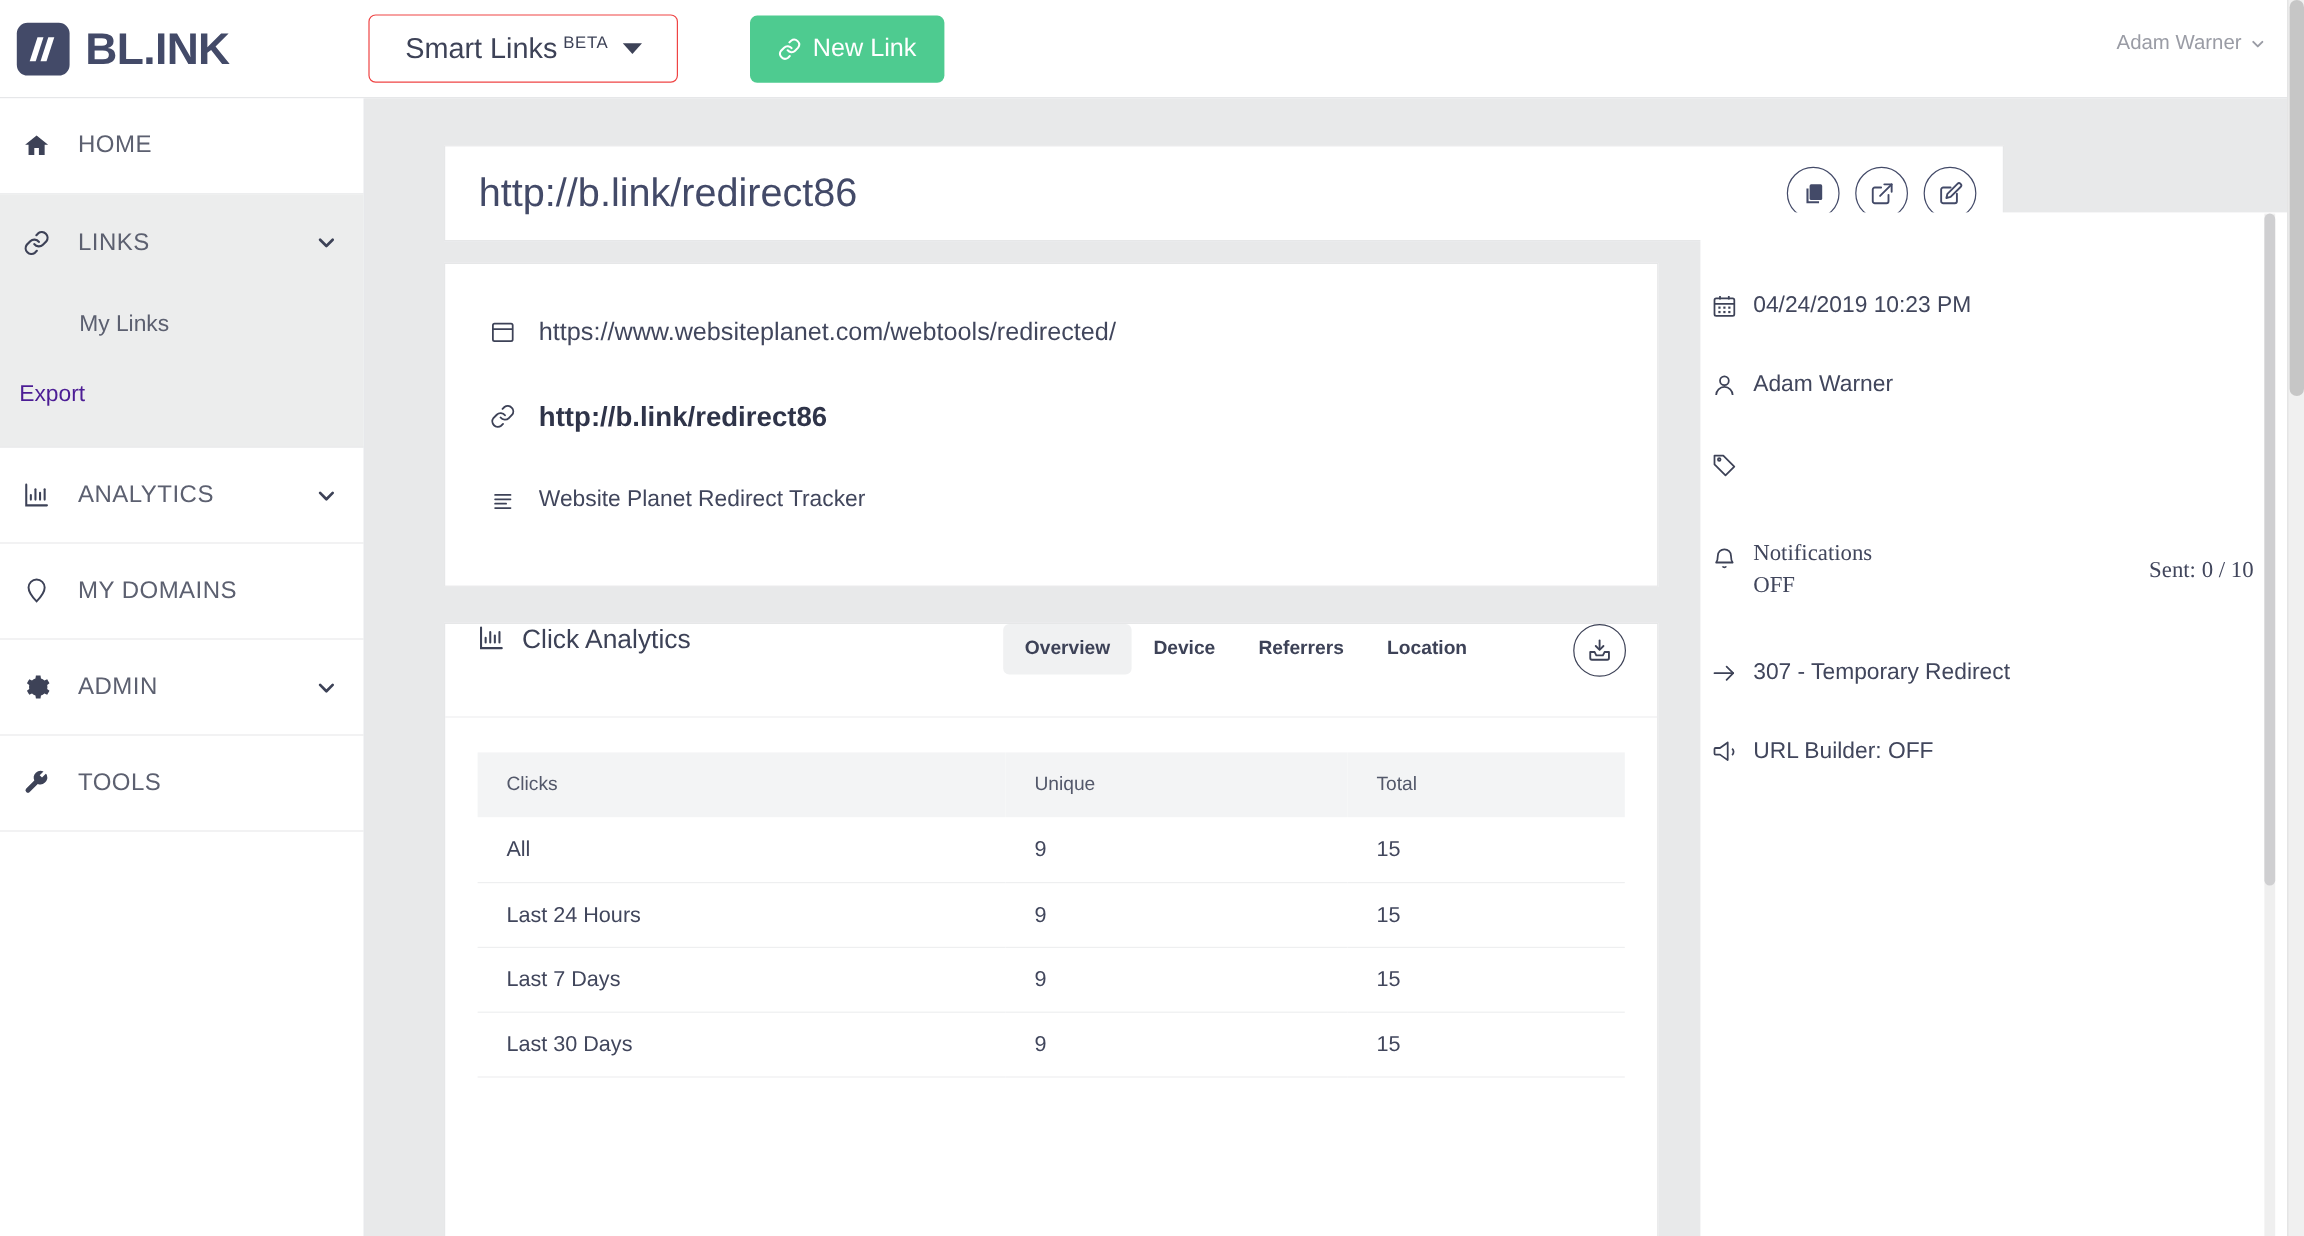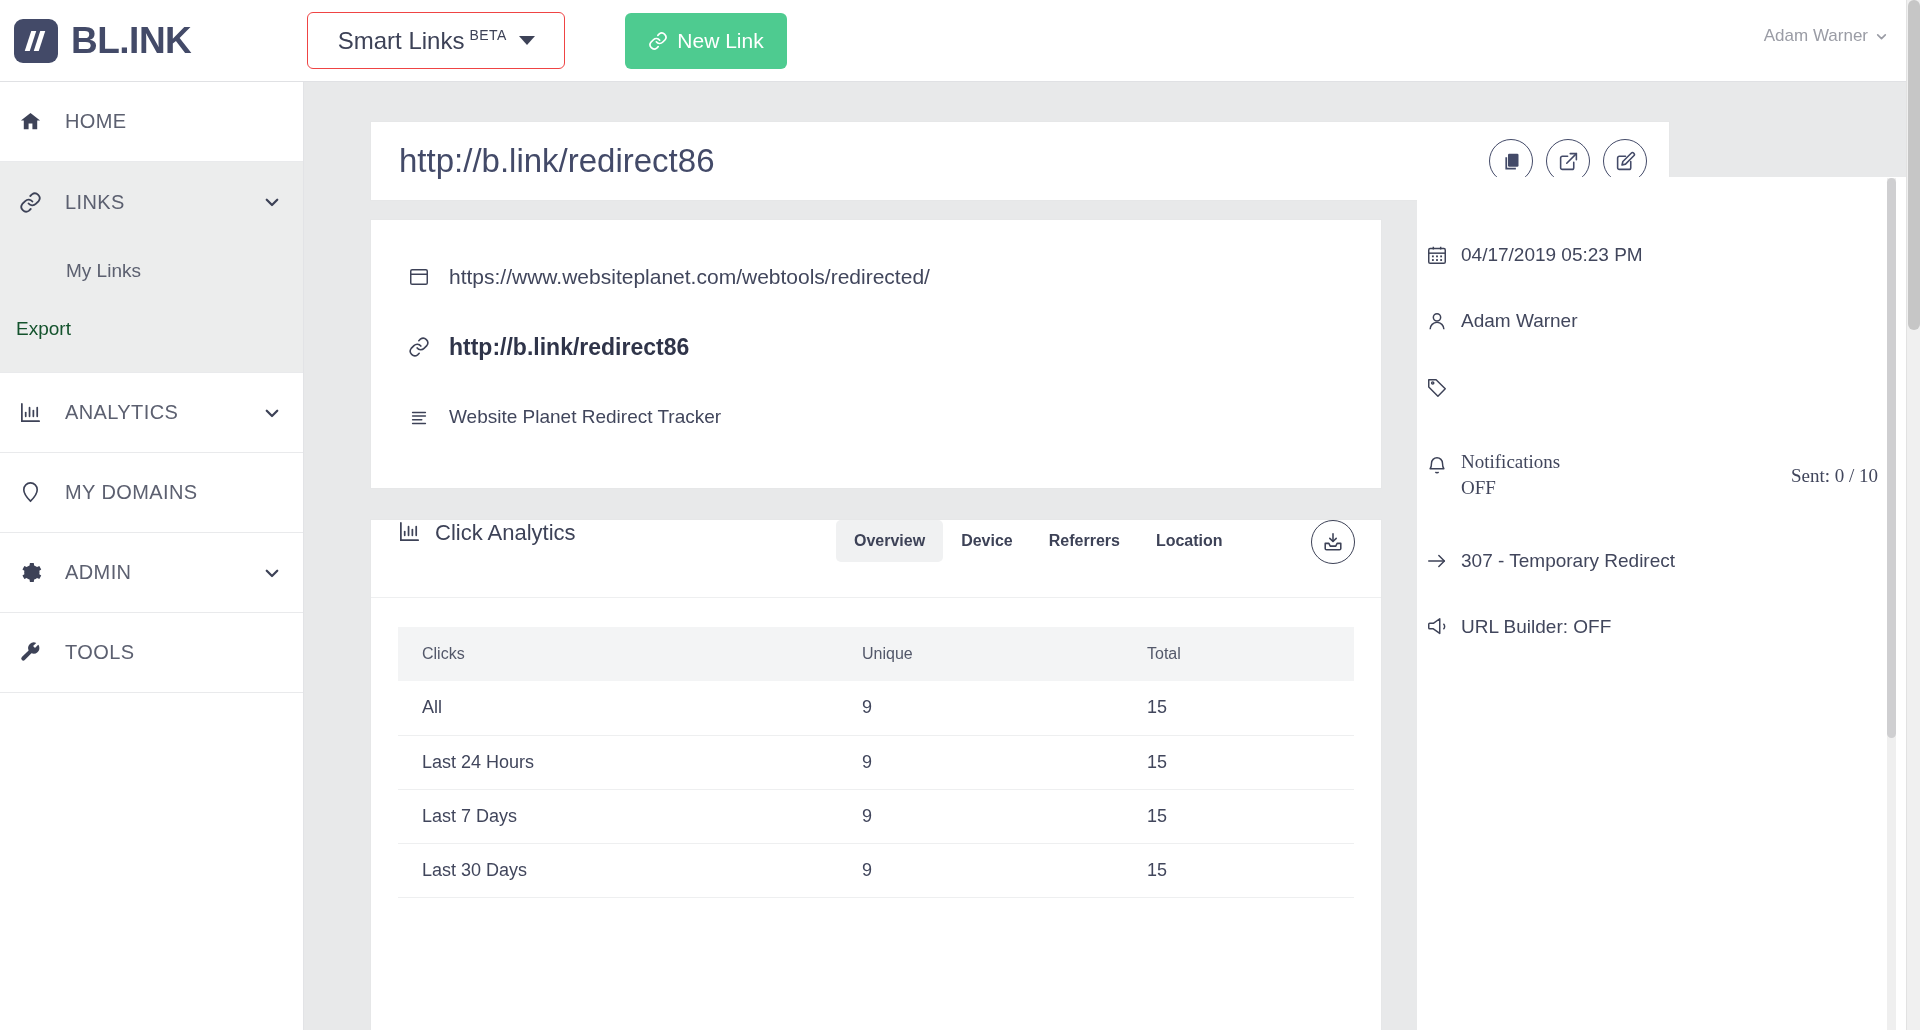--- a/index.html
+++ b/index.html
@@ -95,21 +95,21 @@
   .nav-item .nav-chev {
     position: absolute; right: 22px; display: flex; color: #3d4257;
   }
   .nav-group.open { background: #eceded; }
   .nav-group.open .nav-item { border-bottom: none; }
   .nav-group.open { border-bottom: 1px solid #e9eaec; }
   .sub-item {
     height: 58px; display: flex; align-items: center;
     padding-left: 66px; font-size: 19px; color: #5c6070; cursor: pointer;
   }
-  .sub-item.dim { color: #14532d; padding-left: 16px; }
+  .sub-item.dim { color: #4c1d95; padding-left: 16px; }
 
   
   .content {
     position: absolute; top: 82px; left: 304px;
     width: 1602px; height: 948px;
     background: #e8e9ea;
   }
 
   .url-header {
     position: absolute; left: 66px; top: 39px;
@@ -474,21 +474,21 @@
             <g fill="#3d4257" stroke="none">
               <rect x="6.5" y="12.5" width="2" height="2"></rect>
                 <rect x="11" y="12.5" width="2" height="2"></rect>
                 <rect x="15.5" y="12.5" width="2" height="2"></rect>
               <rect x="6.5" y="16.5" width="2" height="2"></rect>
                 <rect x="11" y="16.5" width="2" height="2"></rect>
                 <rect x="15.5" y="16.5" width="2" height="2"></rect>
             </g>
           </svg>
         </span>
-        <span class="meta-text">04/17/2019 05:23 PM</span>
+        <span class="meta-text">04/24/2019 10:23 PM</span>
       </div>
 
       <div class="meta-row" style="margin-top:10px; height:56px; align-items:center;">
         <span class="meta-ic">
           <svg width="22" height="22" viewBox="0 0 24 24" fill="none" stroke="#3d4257" stroke-width="1.6">
             <circle cx="12" cy="8" r="4"></circle>
               <path d="M4.5 21a7.5 7.5 0 0 1 15 0"></path>
           </svg>
         </span>
         <span class="meta-text">Adam Warner</span>

